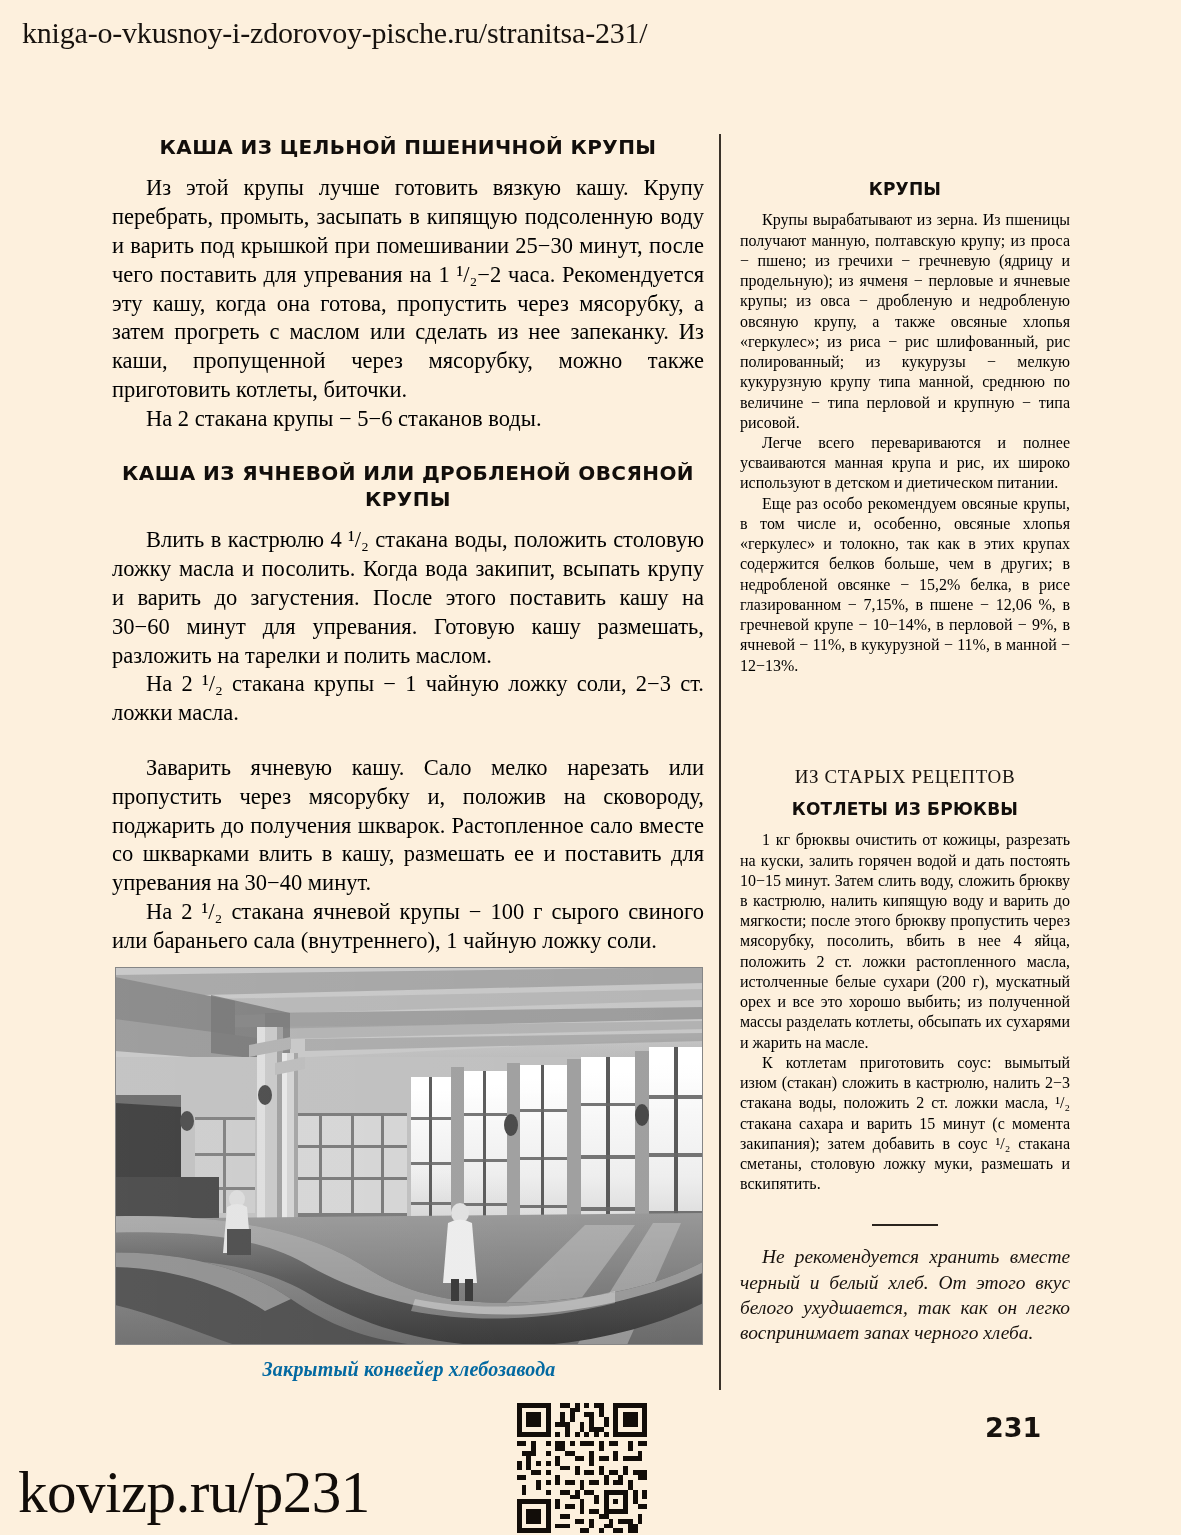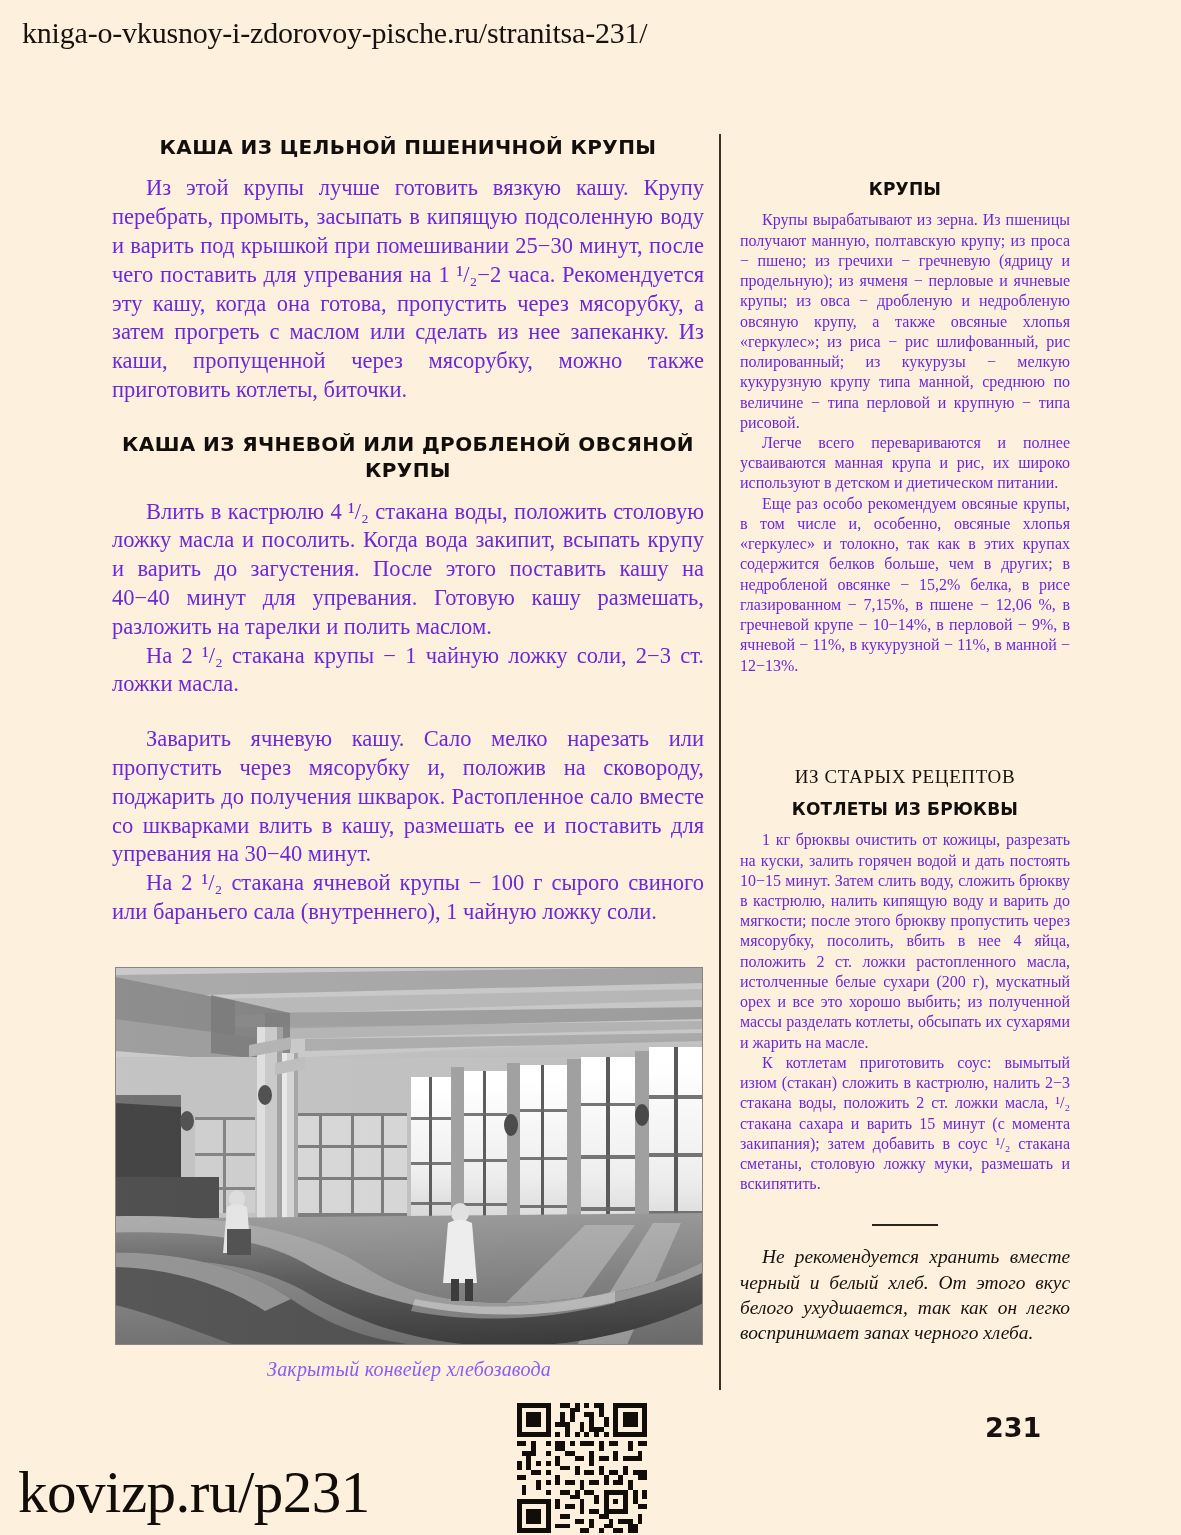--- a/index.html
+++ b/index.html
@@ -71,21 +71,21 @@
   }
   .col-left h2.sec-title { font-size: 20px; }
   .col-right h2.sec-title { font-size: 17px; letter-spacing: 0.2px; margin-bottom: 10px; }
 
   p.body {
     margin: 0;
     text-indent: 34px;
     text-align: justify;
     font-size: 22.5px;
     line-height: 1.28;
-    color: #6d28d9;
+    color: #000000;
     hyphens: manual;
   }
   .col-right p.body {
     font-size: 16px;
     line-height: 1.265;
     text-indent: 22px;
   }
   p.body + p.body { margin-top: 0; }
 
   .sec { margin-bottom: 26px; }
@@ -130,24 +130,24 @@
     height: 378px;
     position: relative;
     overflow: hidden;
     background: #b9b4a8;
     filter: grayscale(1) contrast(1.02);
   }
   .photo svg { display: block; }
   .caption {
     text-align: center;
     font-style: italic;
-    font-weight: normal;
+    font-weight: bold;
     font-size: 20px;
     margin-top: 13px;
-    color: #8b5cf6;
+    color: #0369a1;
     letter-spacing: 0.2px;
   }
 
   
   .page-num {
     position: absolute;
     left: 985px;
     top: 1320px;
     font-family: "DejaVu Sans", "Liberation Sans", sans-serif;
     font-weight: bold;
@@ -181,25 +181,26 @@
 
 <div class="page">
 
   <div class="col-rule"></div>
 
   <div class="col-left">
 
     <div class="sec">
       <h2 class="sec-title">КАША ИЗ ЦЕЛЬНОЙ ПШЕНИЧНОЙ КРУПЫ</h2>
       <p class="body">Из этой крупы лучше готовить вязкую кашу. Крупу перебрать, промыть, засыпать в кипящую подсоленную воду и варить под крышкой при помешивании 25−30 минут, после чего поставить для упревания на 1 ¹/₂−2 часа. Рекомендуется эту кашу, когда она готова, пропустить через мясорубку, а затем прогреть с маслом или сделать из нее запеканку. Из каши, пропущенной через мясорубку, можно также приготовить котлеты, биточки.</p>
+      <p class="body">На 2 стакана крупы − 5−6 стаканов воды.</p>
     </div>
 
     <div class="sec">
       <h2 class="sec-title">КАША ИЗ ЯЧНЕВОЙ ИЛИ ДРОБЛЕНОЙ ОВСЯНОЙ КРУПЫ</h2>
-      <p class="body">Влить в кастрюлю 4 ¹/₂ стакана воды, положить столовую ложку масла и посолить. Когда вода закипит, всыпать крупу и варить до загустения. После этого поставить кашу на 40−40 минут для упревания. Готовую кашу размешать, разложить на тарелки и полить маслом.</p>
+      <p class="body">Влить в кастрюлю 4 ¹/₂ стакана воды, положить столовую ложку масла и посолить. Когда вода закипит, всыпать крупу и варить до загустения. После этого поставить кашу на 30−60 минут для упревания. Готовую кашу размешать, разложить на тарелки и полить маслом.</p>
       <p class="body">На 2 ¹/₂ стакана крупы − 1 чайную ложку соли, 2−3 ст. ложки масла.</p>
     </div>
 
     <div class="sec">
       <p class="body">Заварить ячневую кашу. Сало мелко нарезать или пропустить через мясорубку и, положив на сковороду, поджарить до получения шкварок. Растопленное сало вместе со шкварками влить в кашу, размешать ее и поставить для упревания на 30−40 минут.</p>
       <p class="body">На 2 ¹/₂ стакана ячневой крупы − 100 г сырого свиного или бараньего сала (внутреннего), 1 чайную ложку соли.</p>
     </div>
 
   </div>
 

